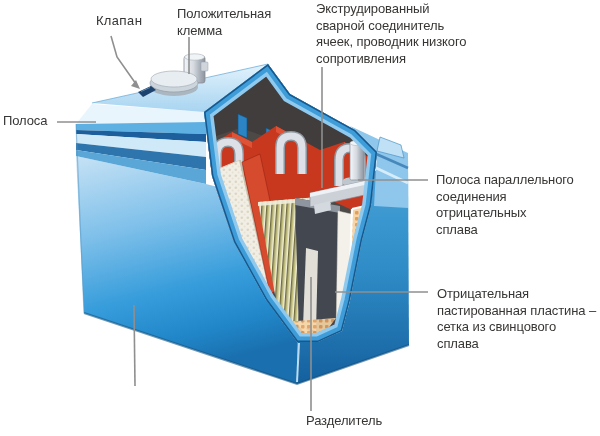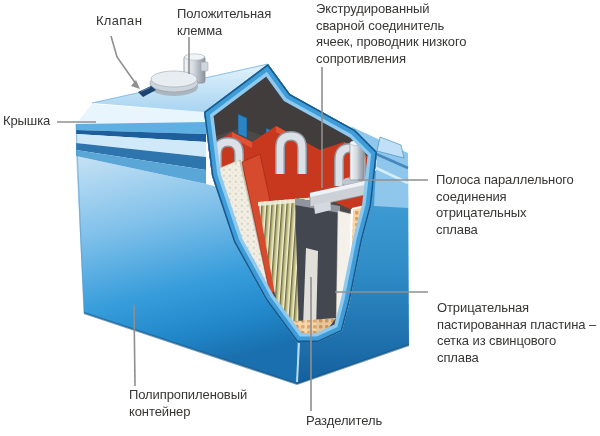--- a/index.html
+++ b/index.html
@@ -181,24 +181,22 @@
     <polygon points="140,89 131,86 136,80" fill="#8f8f8f"></polygon>
   </svg>
 
   <div class="lbl" style="left:96px;top:14px;font-family:Liberation Mono, monospace;">Клапан</div>
   <div class="lbl" style="left:177px;top:6px;">Положительная
 клемма</div>
   <div class="lbl" style="left:316px;top:1px;">Экструдированный
 сварной соединитель
 ячеек, проводник низкого
 сопротивления</div>
-  <div class="lbl" style="left:3px;top:113px;">Крышка</div>
+  <div class="lbl" style="left:3px;top:113px;">Полоса</div>
   <div class="lbl" style="left:436px;top:172px;">Полоса параллельного
 соединения отрицательных
 сплава</div>
-  <div class="lbl" style="left:437px;top:300px;">Отрицательная
+  <div class="lbl" style="left:437px;top:286px;">Отрицательная
 пастированная пластина –
 сетка из свинцового сплава</div>
-  <div class="lbl" style="left:129px;top:387px;">Полипропиленовый
-контейнер</div>
   <div class="lbl" style="left:306px;top:413px;">Разделитель</div>
 
 </div>
 
 </body></html>

